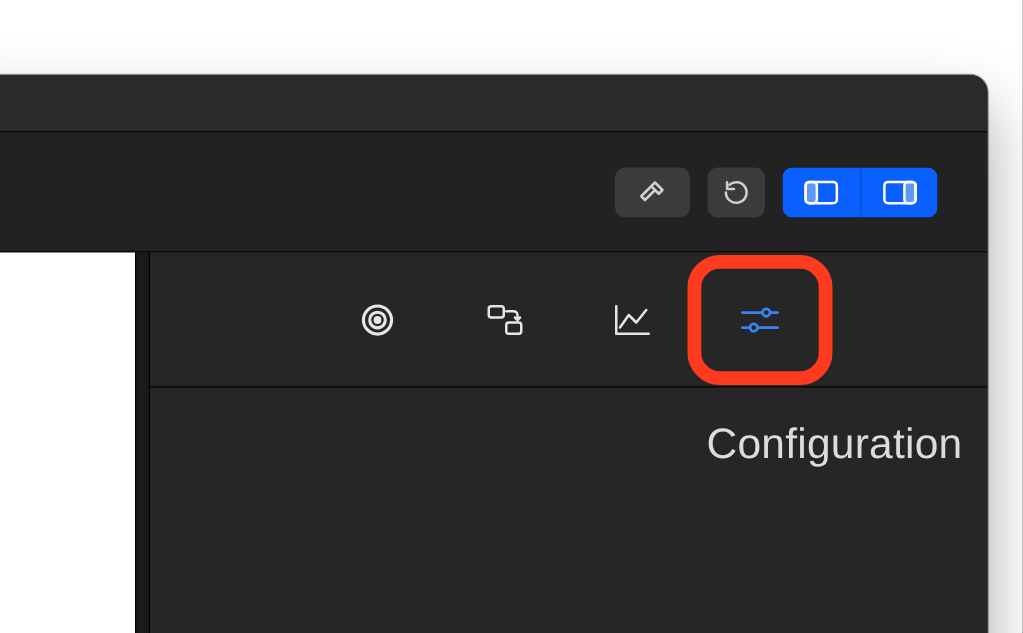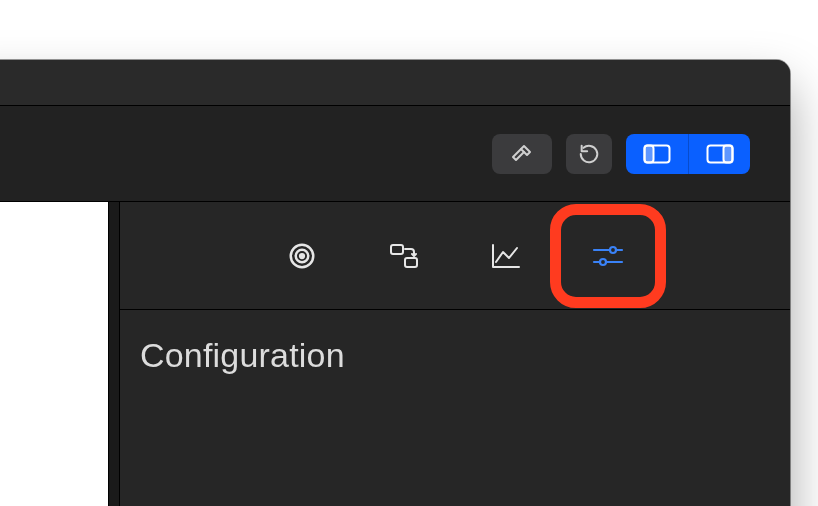--- a/index.html
+++ b/index.html
@@ -111,20 +111,21 @@
     position: absolute;
     width: 116px;
     height: 104px;
     border: 11px solid #ff3b1f;
     border-radius: 26px;
     pointer-events: none;
   }
 
   .section {
     padding: 26px 20px;
+    text-align: right;
   }
   .section h1 {
     font-size: 34px;
     font-weight: 500;
     color: #dcdcdc;
     letter-spacing: 0.2px;
   }
 
   svg { display: block; }
 </style>

